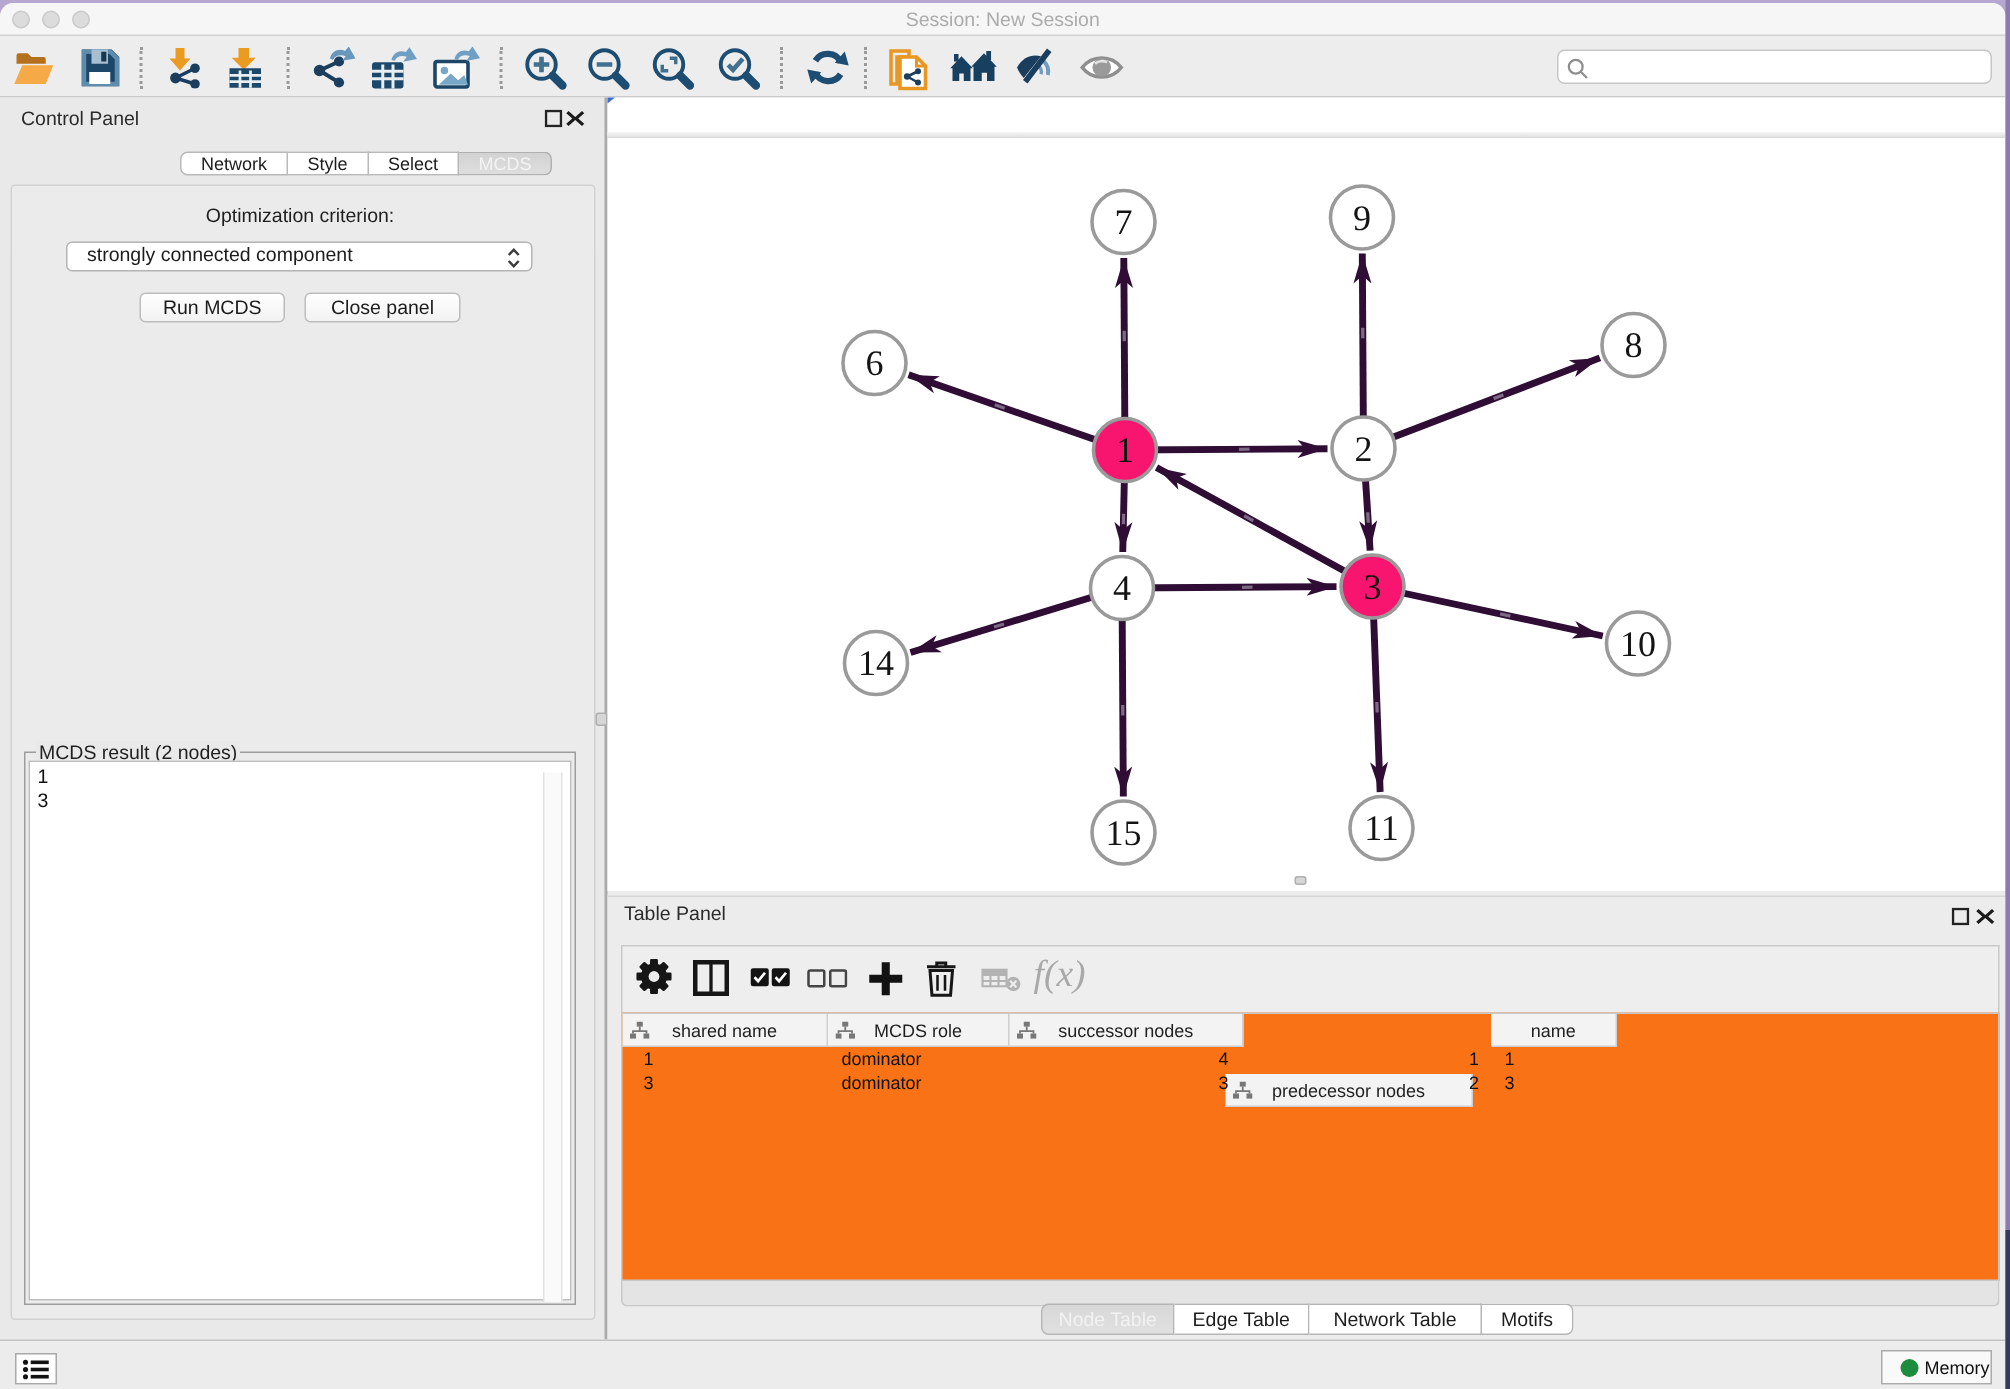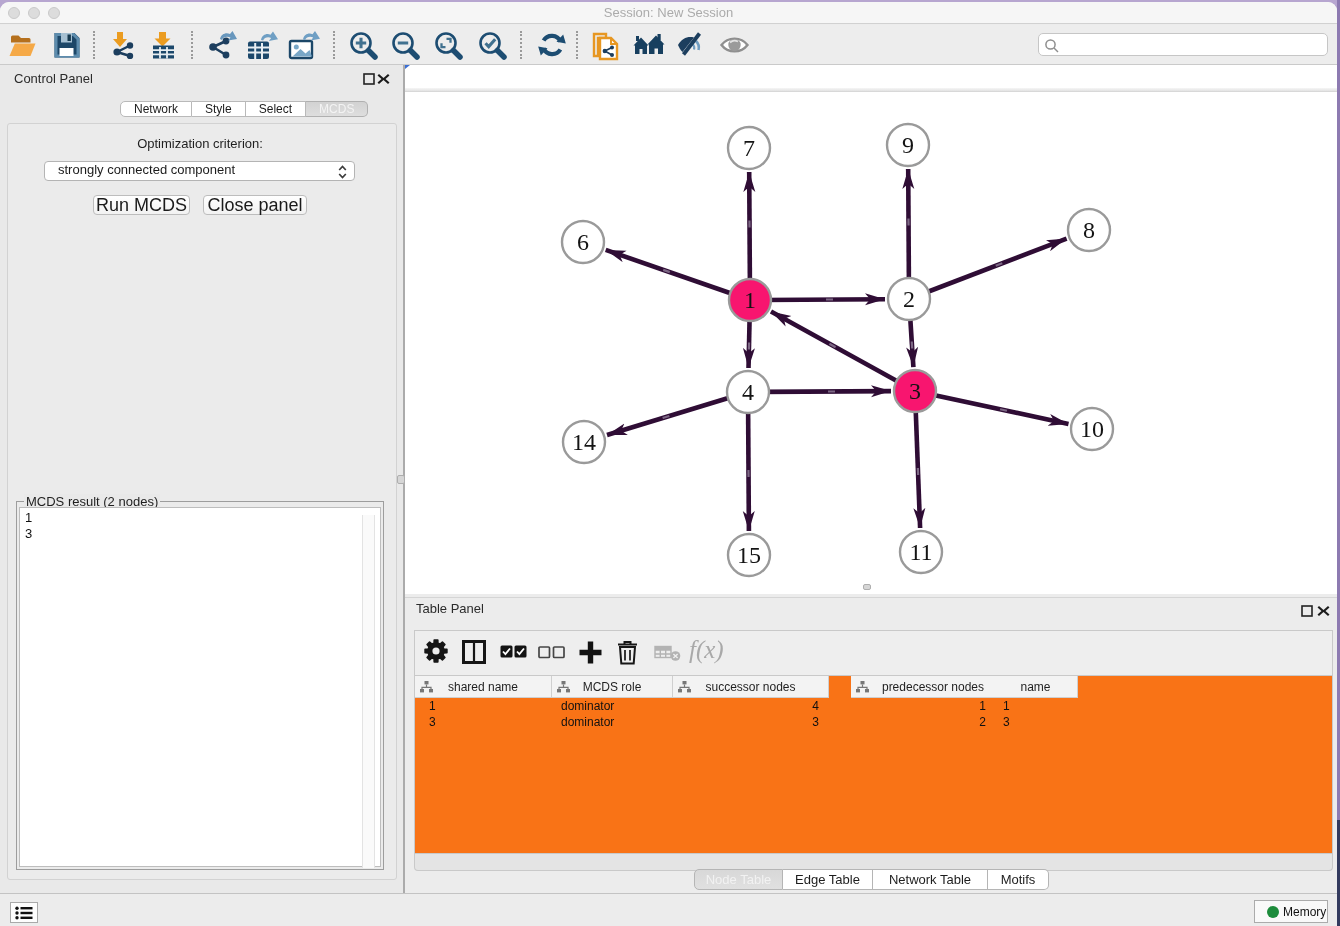--- a/index.html
+++ b/index.html
@@ -37,21 +37,21 @@
   border-radius:0 5px 5px 0; border-color:#b0b0b0; }
 #tabcontent { position:absolute; left:7px; top:58px; width:390px; height:757px;
   background:#ebebeb; border:1px solid #d2d2d2; border-radius:3px; }
 #optlabel { position:absolute; left:0; top:71px; width:400px; text-align:center;
   font-size:13px; color:#1f1f1f; }
 #combo { position:absolute; left:44px; top:96px; width:311px; height:20px;
   background:#fff; border:1px solid #b4b4b4; border-radius:4px;
   font-size:13px; color:#1b1b1b; line-height:16px; padding-left:13px; }
 #combo svg { position:absolute; right:6px; top:2px; }
 .btn { position:absolute; height:20px; background:linear-gradient(#ffffff,#f2f2f2);
-  border:1px solid #bdbdbd; border-radius:4px; font-size:18px; color:#1b1b1b;
+  border:1px solid #bdbdbd; border-radius:4px; font-size:13px; color:#1b1b1b;
   text-align:center; line-height:18px; }
 #fieldset { position:absolute; left:16px; top:436px; width:368px; height:369px;
   border:1px solid #9d9d9d; }
 #fslegend { position:absolute; left:7px; top:-8px; background:#e9e9e9;
   font-size:13px; color:#1f1f1f; padding:0 2px; }
 #fstext { position:absolute; left:2px; top:5px; width:362px; height:360px;
   background:#fff; border:1px solid #bdbdbd; font-size:13px; color:#111;
   line-height:16px; padding:2px 0 0 5px; }
 #fsscroll { position:absolute; right:5px; top:7px; width:13px; height:353px;
   background:#fafafa; border-left:1px solid #e3e3e3; border-right:1px solid #e3e3e3;}
@@ -383,21 +383,21 @@
             <rect x="0" y="8" width="4" height="3.4" fill="#777"></rect>
             <rect x="9" y="8" width="4" height="3.4" fill="#777"></rect>
             <path d="M6.5 3.4 v3 M2 8 v-1.6 h9 V8" stroke="#777" stroke-width="1.2" fill="none"></path>
           </svg>MCDS role</div>
       <div class="hcell" style="left:258px; width:156px;"><svg class="hico" width="13" height="12" viewBox="0 0 13 12">
             <rect x="4.5" y="0" width="4" height="3.4" fill="#777"></rect>
             <rect x="0" y="8" width="4" height="3.4" fill="#777"></rect>
             <rect x="9" y="8" width="4" height="3.4" fill="#777"></rect>
             <path d="M6.5 3.4 v3 M2 8 v-1.6 h9 V8" stroke="#777" stroke-width="1.2" fill="none"></path>
           </svg>successor nodes</div>
-      <div class="hcell" style="left:436px; width:165px;"><svg class="hico" width="13" height="12" viewBox="0 0 13 12">
+      <div class="hcell" style="left:402px; width:165px;margin-top:40px;"><svg class="hico" width="13" height="12" viewBox="0 0 13 12">
             <rect x="4.5" y="0" width="4" height="3.4" fill="#777"></rect>
             <rect x="0" y="8" width="4" height="3.4" fill="#777"></rect>
             <rect x="9" y="8" width="4" height="3.4" fill="#777"></rect>
             <path d="M6.5 3.4 v3 M2 8 v-1.6 h9 V8" stroke="#777" stroke-width="1.2" fill="none"></path>
           </svg>predecessor nodes</div>
       <div class="hcell" style="left:579px; width:84px;">name</div>
       <div class="cell" style="left:14px; top:22px;">1</div>
       <div class="cell" style="left:146px; top:22px;">dominator</div>
       <div class="cell" style="left:258px; top:22px; width:146px; text-align:right;">4</div>
       <div class="cell" style="left:414px; top:22px; width:157px; text-align:right;">1</div>

